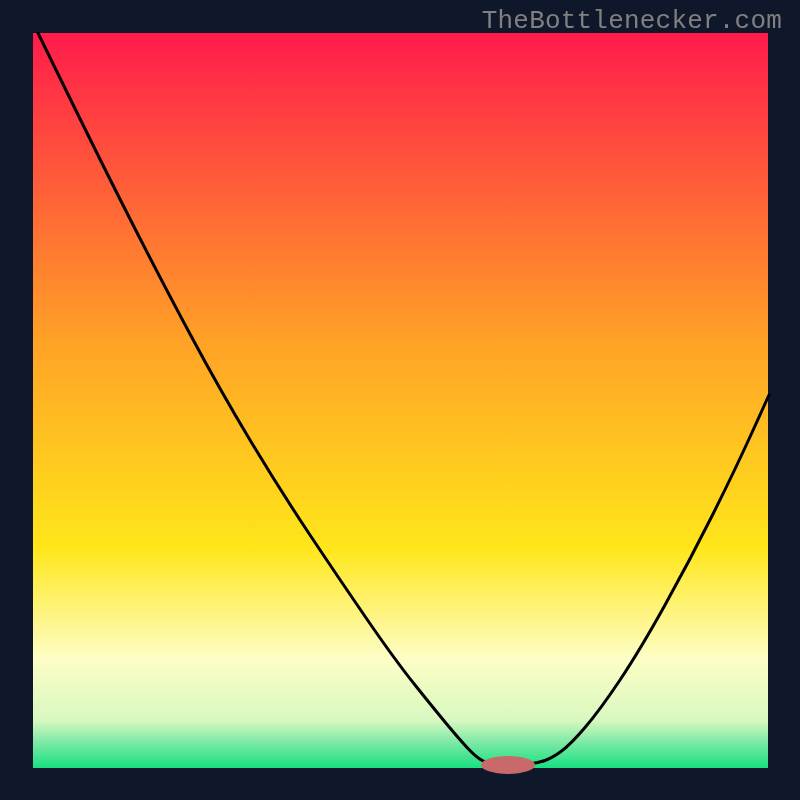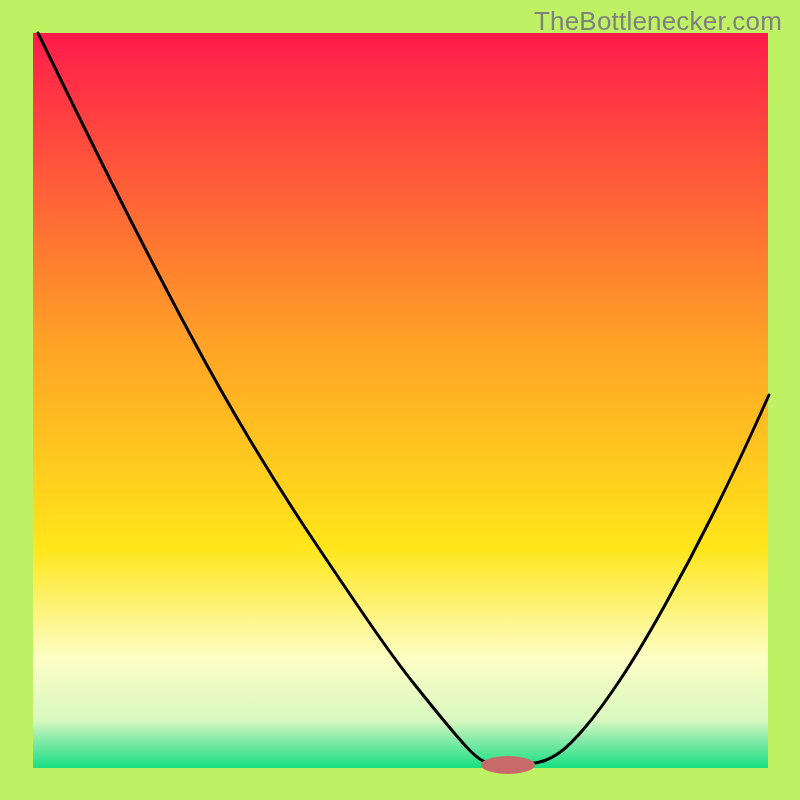--- a/index.html
+++ b/index.html
@@ -8,21 +8,22 @@
     width: 800px;
     height: 800px;
     background: #000;
     font-family: Arial, Helvetica, sans-serif;
     overflow: hidden;
   }
   .frame {
     position: relative;
     width: 800px;
     height: 800px;
-    background: #bef264;
+    background: #0f172a;
+    font-family: Liberation Mono, monospace;
   }
   .watermark {
     position: absolute;
     top: 6px;
     right: 18px;
     color: #808080;
     font-size: 26px;
     font-weight: 500;
     letter-spacing: 0.2px;
     z-index: 10;

